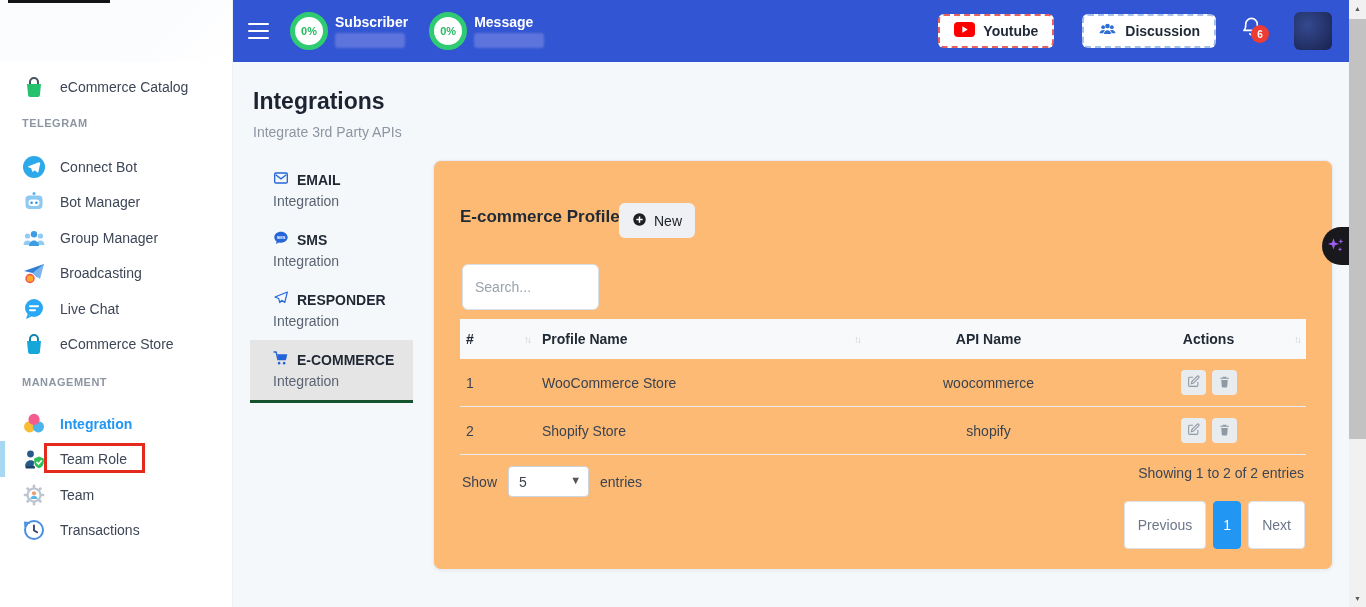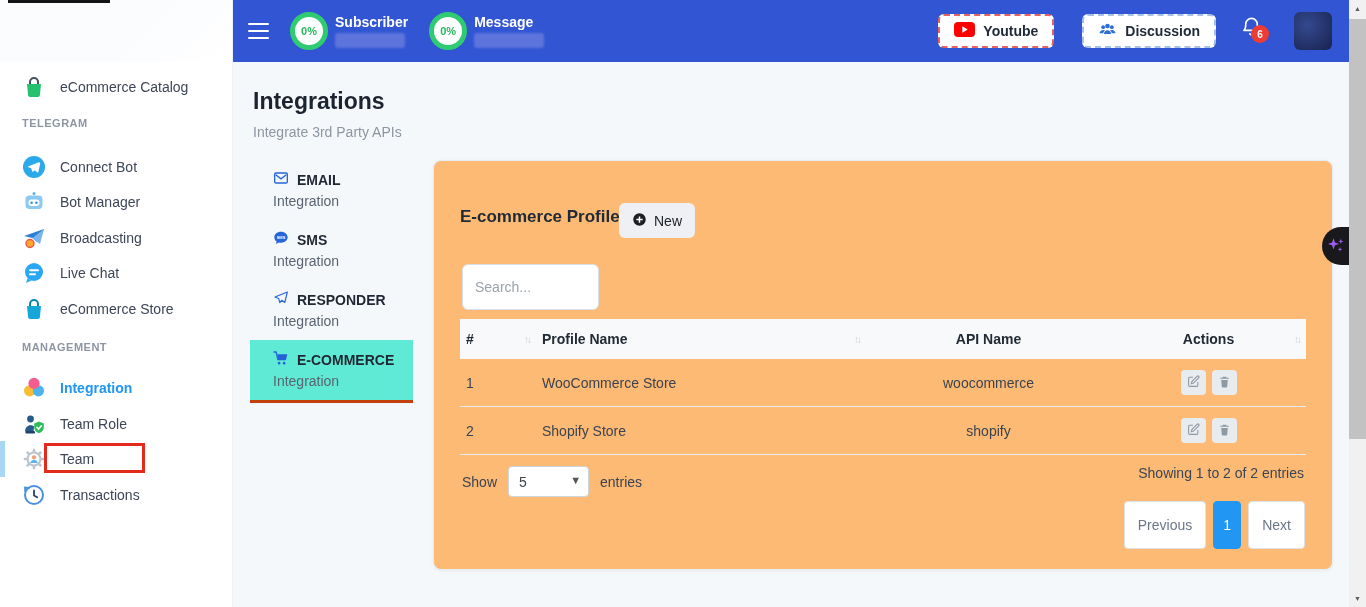--- a/index.html
+++ b/index.html
@@ -42,21 +42,21 @@
   
   .content { position:absolute; left:233px; top:62px; width:1116px; height:545px; background:#f5f8fb; }
   .page-title { position:absolute; left:20px; top:26px; font-size:23px; font-weight:600; color:#1b2430; }
   .page-subtitle { position:absolute; left:20px; top:62px; font-size:14px; color:#8c95a3; }
 
   
   .subnav { position:absolute; left:17px; top:98px; width:163px; }
   .subnav-item { padding:10px 0 9px 23px; cursor:pointer; }
   .subnav-name { display:flex; align-items:center; gap:8px; font-size:14px; font-weight:700; color:#1f2733; line-height:19px; }
   .subnav-sub { font-size:14px; color:#5a6472; line-height:19px; margin-top:1px; }
-  .subnav-item.active { background:#5eead4; border-bottom:3px solid #c2410c; }
+  .subnav-item.active { background:#e5e5e5; border-bottom:3px solid #14532d; }
 
   
   .card { position:absolute; left:200px; top:98px; width:900px; height:410px; background:#fdba74; border:1px solid #e8edf4; border-radius:8px; box-shadow:0 1px 4px rgba(16,36,94,.06); }
   .card-heading { position:absolute; left:26px; top:46px; font-size:17px; font-weight:700; color:#212b36; }
   .new-btn { position:absolute; left:185px; top:42px; height:35px; padding:0 13px; background:#eef0f3; border:none; border-radius:6px; display:flex; align-items:center; gap:7px; font-size:14px; color:#212529; font-family:inherit; cursor:pointer; }
   .search-box { position:absolute; left:28px; top:103px; width:137px; height:46px; border:1px solid #d9dfe7; border-radius:6px; padding:0 12px; font-size:14px; color:#3b4350; font-family:inherit; background:#fff; }
   .search-box::placeholder { color:#9aa3ad; }
 
   
   .dtable { position:absolute; left:26px; top:158px; width:846px; }
@@ -123,20 +123,33 @@
       <span class="sicon">
         <svg viewBox="0 0 24 24" width="24" height="24">
             <circle cx="12" cy="3.6" r="1.5" fill="#59b1ec"></circle>
             <rect x="3.5" y="5.5" width="17" height="13.5" rx="4" fill="#8ccaf3"></rect>
             <rect x="6.5" y="9.5" width="11" height="6.5" rx="3.2" fill="#fff"></rect>
             <circle cx="9.6" cy="12.7" r="1.3" fill="#2f93dd"></circle>
             <circle cx="14.4" cy="12.7" r="1.3" fill="#2f93dd"></circle>
           </svg>
       </span>
       <span class="slabel">Bot Manager</span>
+    </div>
+    <div class="side-item">
+      <span class="sicon">
+        <svg viewBox="0 0 24 24" width="24" height="24">
+            <circle cx="5.5" cy="10" r="2.6" fill="#8fcbf2"></circle>
+            <circle cx="18.5" cy="10" r="2.6" fill="#8fcbf2"></circle>
+            <path d="M1.5 19c0-2.9 1.8-4.6 4-4.6s4 1.7 4 4.6z" fill="#8fcbf2"></path>
+            <path d="M14.5 19c0-2.9 1.8-4.6 4-4.6s4 1.7 4 4.6z" fill="#8fcbf2"></path>
+            <circle cx="12" cy="8.2" r="3.2" fill="#3d9ce2"></circle>
+            <path d="M7 20c0-3.4 2.2-5.6 5-5.6s5 2.2 5 5.6z" fill="#3d9ce2"></path>
+          </svg>
+      </span>
+      <span class="slabel">Group Manager</span>
     </div>
     <div class="side-item">
       <span class="sicon">
         <svg viewBox="0 0 24 24" width="24" height="24">
             <path d="M2 10 22 3l-6.5 13.5L10.5 12z" fill="#2f80d4"></path>
             <path d="M10.5 12 22 3l-4 15-4.5-3.5z" fill="#7ab5ee"></path>
             <circle cx="8" cy="17.5" r="4" fill="#ffa726" stroke="#ef5350" stroke-width="1.4"></circle>
           </svg>
       </span>
       <span class="slabel">Broadcasting</span>

